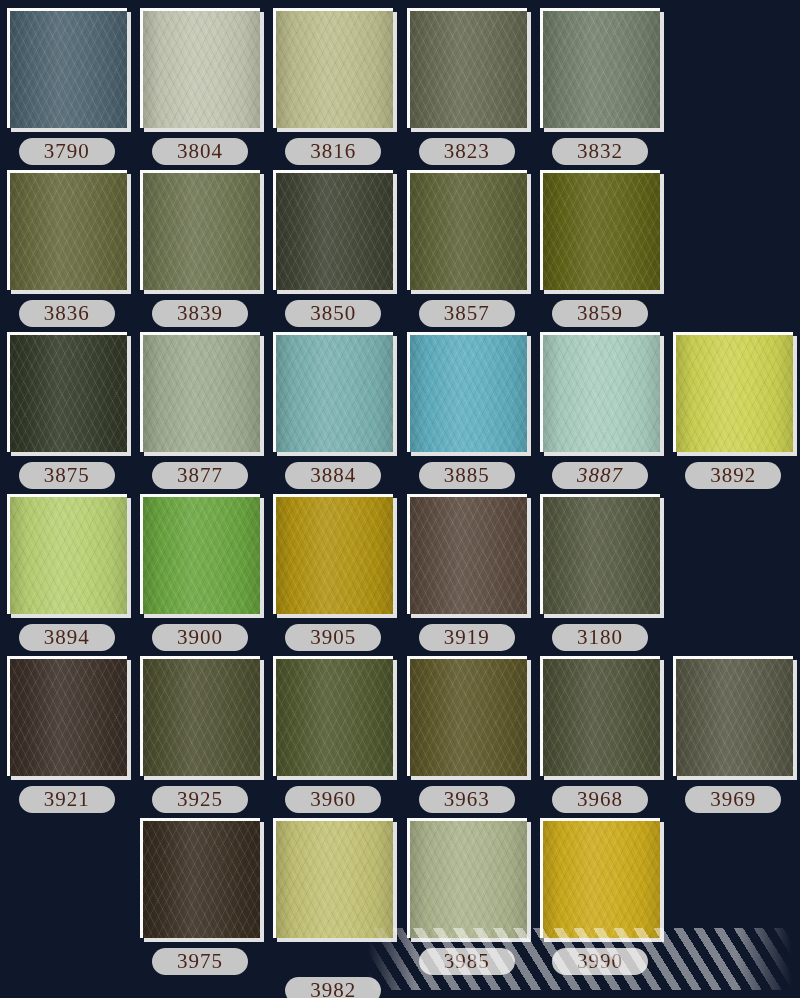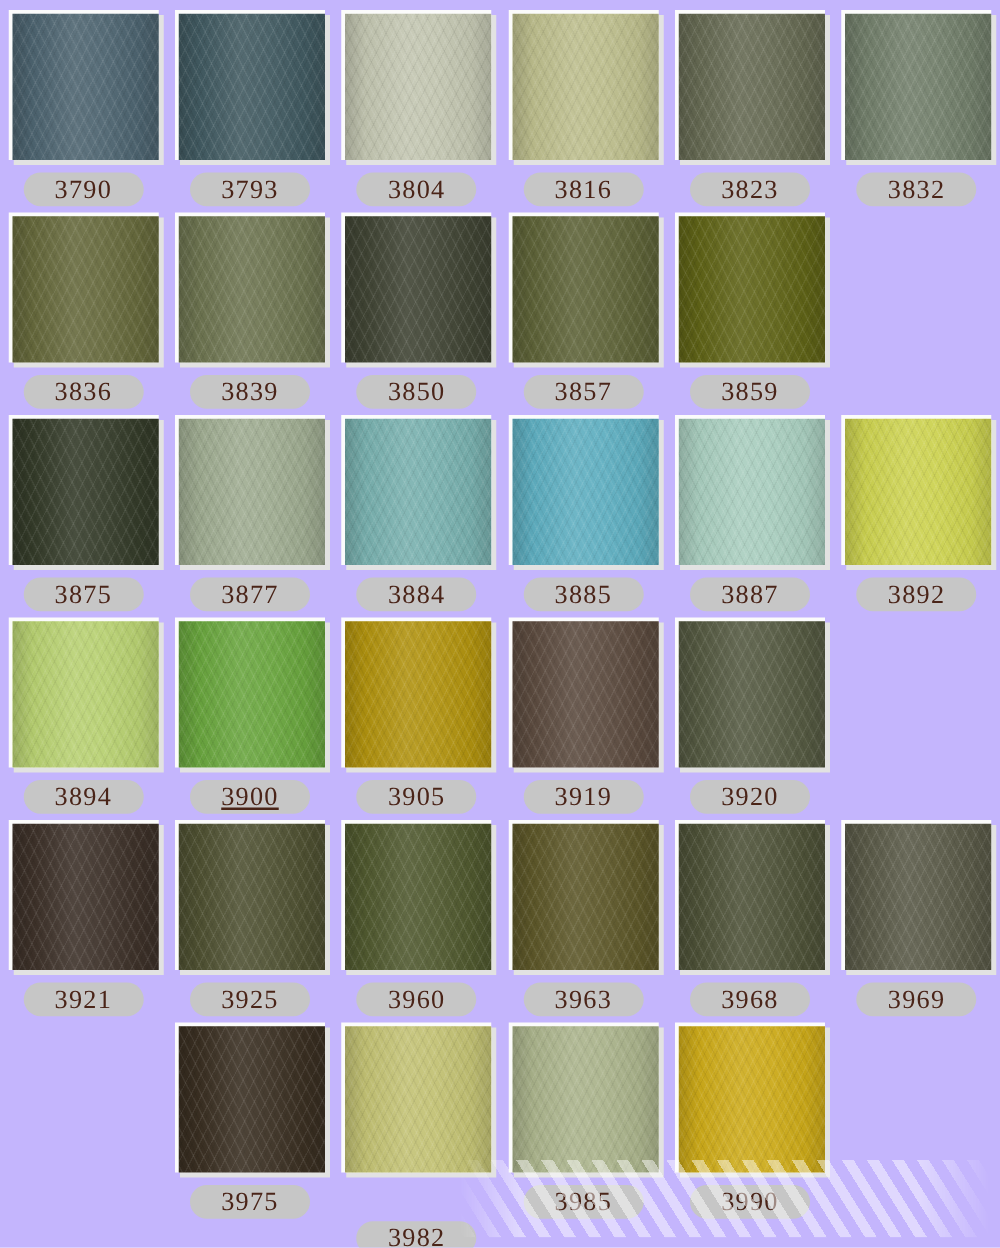--- a/index.html
+++ b/index.html
@@ -129,36 +129,30 @@
         rgba(255,255,255,0.0) 9px,
         rgba(255,255,255,0.85) 9px,
         rgba(255,255,255,0.85) 17px);
     -webkit-mask-image: linear-gradient(90deg, rgba(0,0,0,0) 0%, rgba(0,0,0,0) 46%, rgba(0,0,0,1) 52%, rgba(0,0,0,1) 92%, rgba(0,0,0,0) 99%);
     mask-image: linear-gradient(90deg, rgba(0,0,0,0) 0%, rgba(0,0,0,0) 46%, rgba(0,0,0,1) 52%, rgba(0,0,0,1) 92%, rgba(0,0,0,0) 99%);
   }
 </style>
 </head>
 <body>
 
-<div id="chart" style="background: #c4b5fd;">
+<div id="chart" style="background: #0f172a;">
     <div class="row">
       <div class="cell">
         <div class="swatch-frame">
           <div class="swatch" style="background: rgb(77, 100, 112);"></div>
         </div>
         <div class="label" style="background: rgb(198, 198, 198); color: rgb(74, 36, 24);">3790</div>
       </div>
       <div class="cell">
         <div class="swatch-frame">
-          <div class="swatch" style="background: rgb(65, 90, 97);"></div>
-        </div>
-        <div class="label" style="background: rgb(198, 198, 198); color: rgb(74, 36, 24);">3793</div>
-      </div>
-      <div class="cell">
-        <div class="swatch-frame">
           <div class="swatch" style="background: rgb(194, 197, 176);"></div>
         </div>
         <div class="label" style="background: rgb(198, 198, 198); color: rgb(74, 36, 24);">3804</div>
       </div>
       <div class="cell">
         <div class="swatch-frame">
           <div class="swatch" style="background: rgb(188, 189, 140);"></div>
         </div>
         <div class="label" style="background: rgb(198, 198, 198); color: rgb(74, 36, 24);">3816</div>
       </div>
@@ -229,59 +223,59 @@
       <div class="cell">
         <div class="swatch-frame">
           <div class="swatch" style="background: rgb(94, 174, 192);"></div>
         </div>
         <div class="label" style="background: rgb(198, 198, 198); color: rgb(74, 36, 24);">3885</div>
       </div>
       <div class="cell">
         <div class="swatch-frame">
           <div class="swatch" style="background: rgb(168, 205, 190);"></div>
         </div>
-        <div class="label" style="background: rgb(198, 198, 198); color: rgb(74, 36, 24);">3887</div>
+        <div class="label" style="background: rgb(198, 198, 198); color: rgb(74, 36, 24); font-style: italic;">3887</div>
       </div>
       <div class="cell">
         <div class="swatch-frame">
           <div class="swatch" style="background: rgb(204, 210, 80);"></div>
         </div>
         <div class="label" style="background: rgb(198, 198, 198); color: rgb(74, 36, 24);">3892</div>
       </div>
     </div>
     <div class="row">
       <div class="cell">
         <div class="swatch-frame">
           <div class="swatch" style="background: rgb(183, 208, 113);"></div>
         </div>
         <div class="label" style="background: rgb(198, 198, 198); color: rgb(74, 36, 24);">3894</div>
       </div>
       <div class="cell">
         <div class="swatch-frame">
           <div class="swatch" style="background: rgb(105, 165, 62);"></div>
         </div>
-        <div class="label" style="background: rgb(198, 198, 198); color: rgb(74, 36, 24); text-decoration: underline;">3900</div>
+        <div class="label" style="background: rgb(198, 198, 198); color: rgb(74, 36, 24);">3900</div>
       </div>
       <div class="cell">
         <div class="swatch-frame">
           <div class="swatch" style="background: rgb(176, 146, 15);"></div>
         </div>
         <div class="label" style="background: rgb(198, 198, 198); color: rgb(74, 36, 24);">3905</div>
       </div>
       <div class="cell">
         <div class="swatch-frame">
           <div class="swatch" style="background: rgb(92, 75, 63);"></div>
         </div>
         <div class="label" style="background: rgb(198, 198, 198); color: rgb(74, 36, 24);">3919</div>
       </div>
       <div class="cell">
         <div class="swatch-frame">
           <div class="swatch" style="background: rgb(85, 90, 66);"></div>
         </div>
-        <div class="label" style="background: rgb(198, 198, 198); color: rgb(74, 36, 24);">3920</div>
+        <div class="label" style="background: rgb(198, 198, 198); color: rgb(74, 36, 24);">3180</div>
       </div>
     </div>
     <div class="row">
       <div class="cell">
         <div class="swatch-frame">
           <div class="swatch" style="background: rgb(61, 49, 41);"></div>
         </div>
         <div class="label" style="background: rgb(198, 198, 198); color: rgb(74, 36, 24);">3921</div>
       </div>
       <div class="cell">

